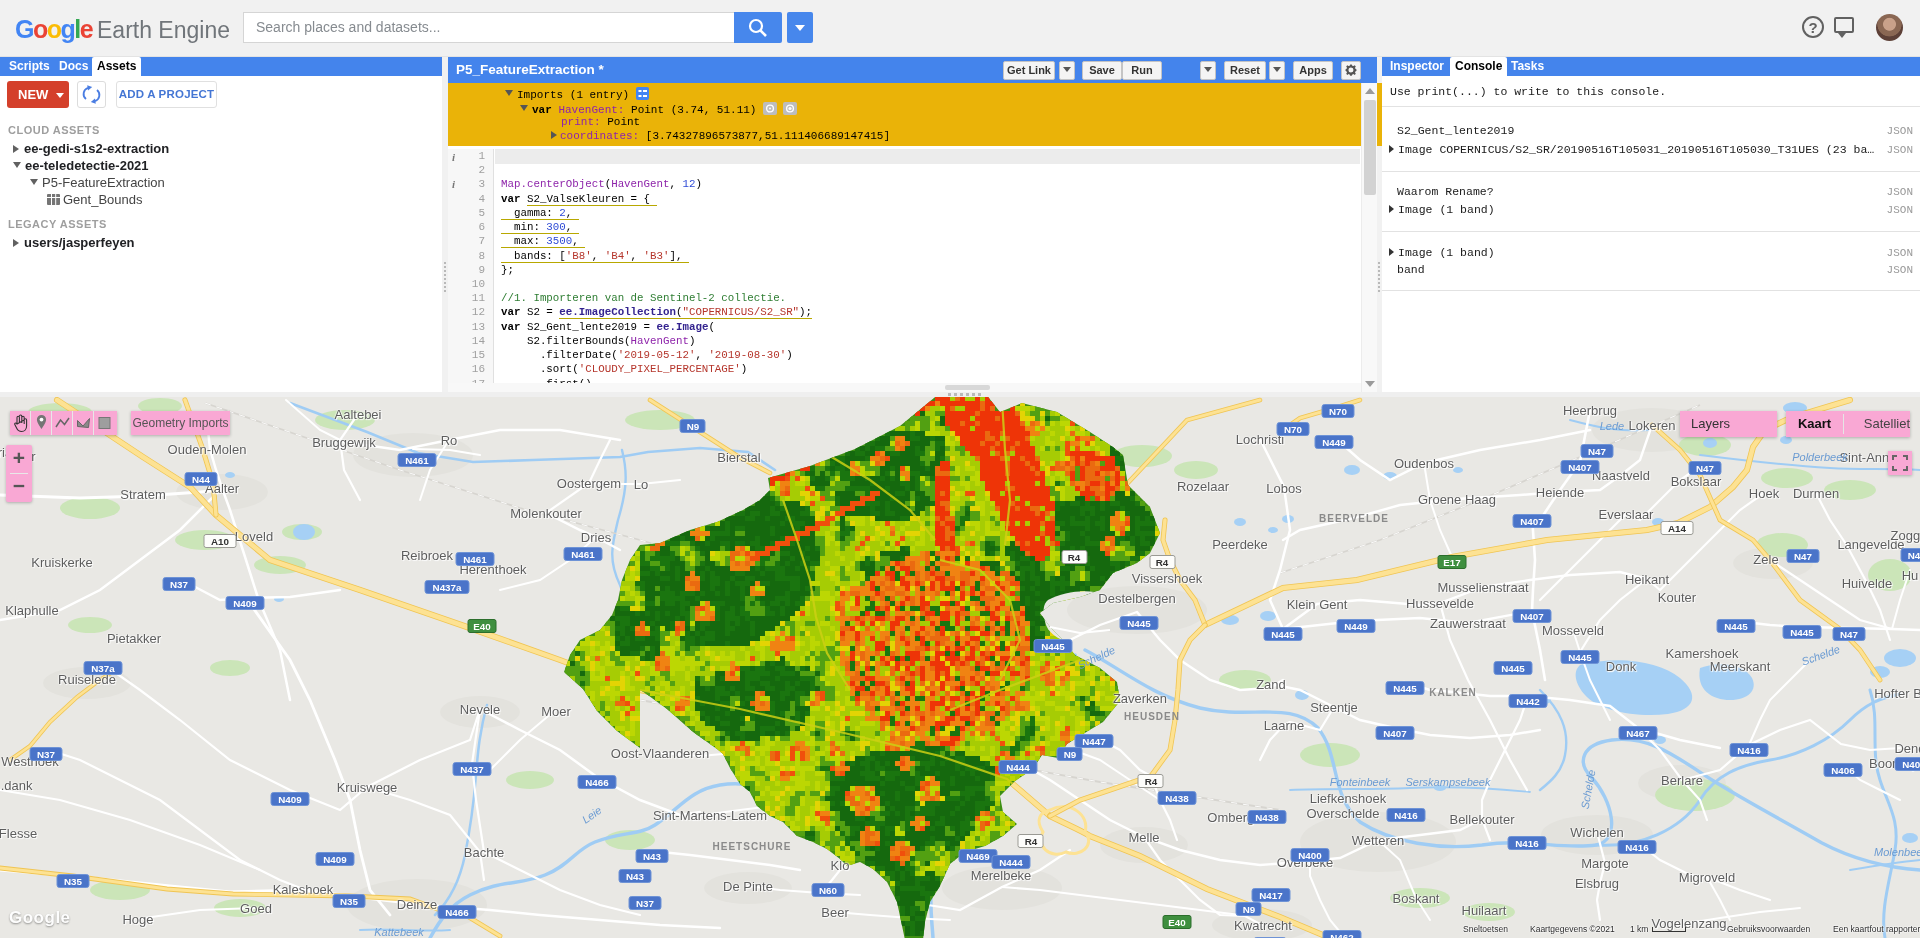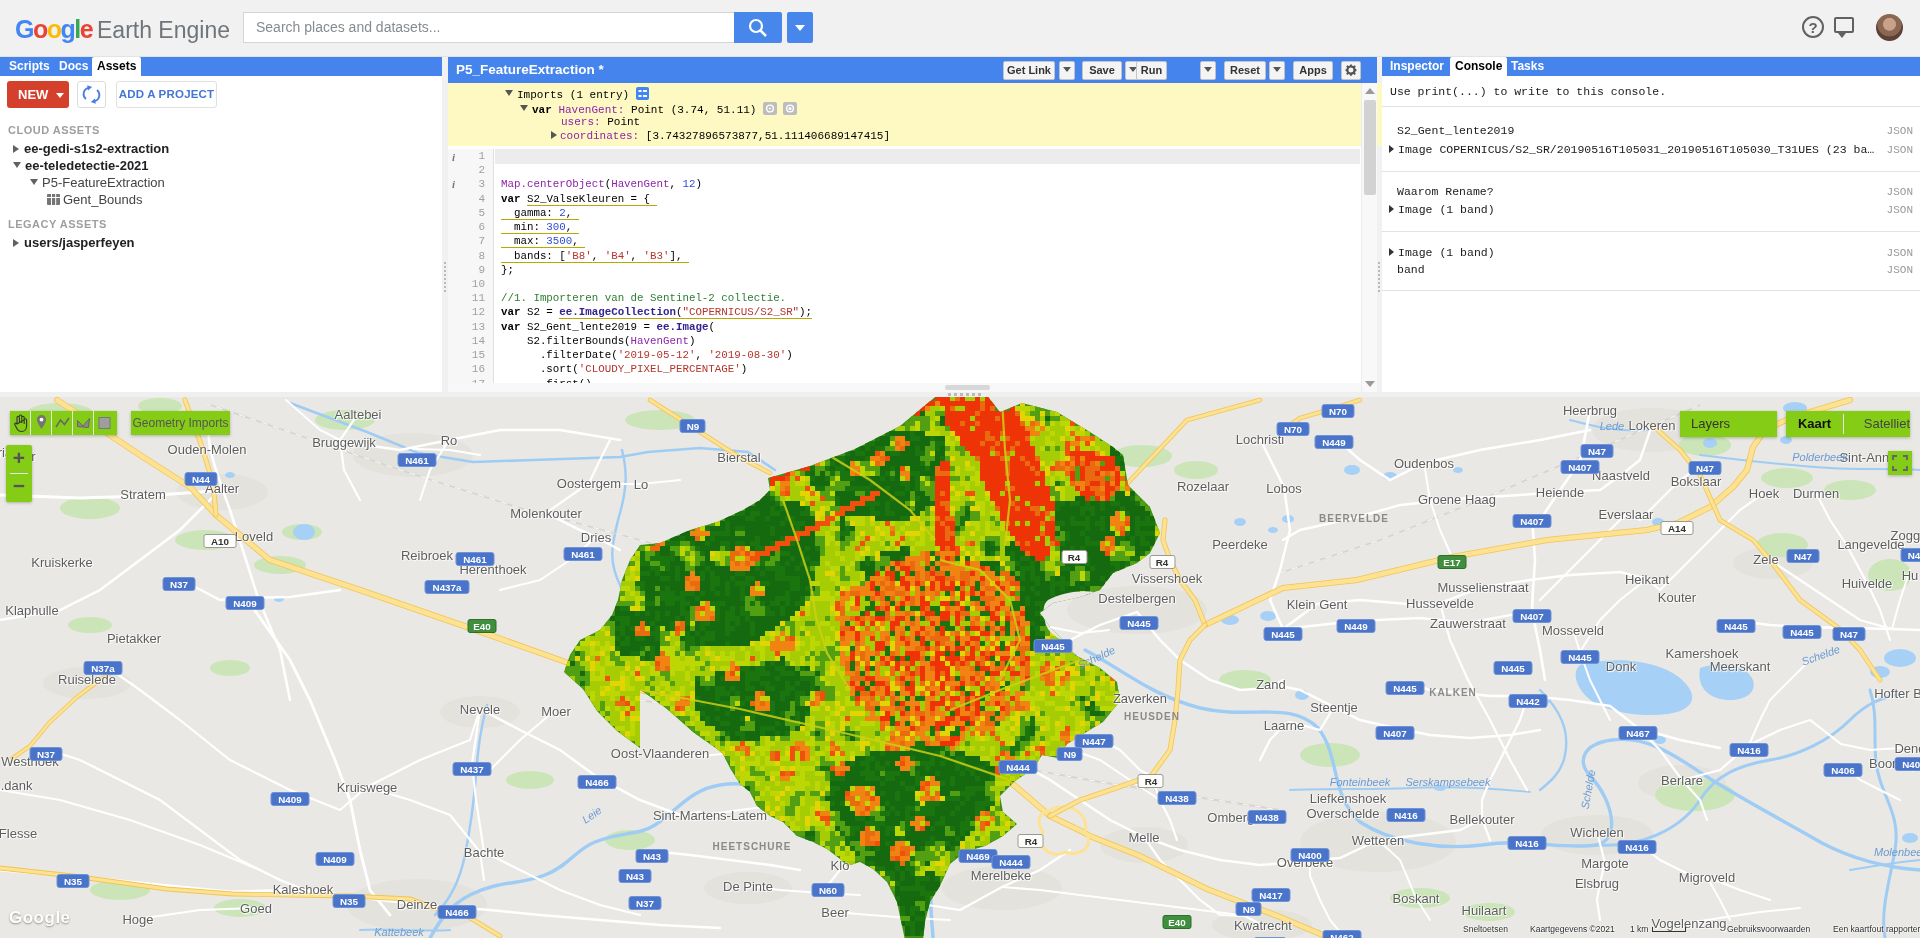--- a/index.html
+++ b/index.html
@@ -28,21 +28,21 @@
 #addbtn{left:116px;top:81px;width:101px;height:27px;background:#fff;border:1px solid #e0e0e0;border-radius:3px;color:#4476d4;font-size:11.5px;font-weight:bold;text-align:center;line-height:25px;letter-spacing:.2px}
 .treehead{position:absolute;left:8px;font-size:11px;font-weight:bold;color:#9e9e9e;letter-spacing:.5px}
 .treeitem{position:absolute;font-size:13px;color:#202124;white-space:pre}
 .tri-r{display:inline-block;width:0;height:0;border-top:4px solid transparent;border-bottom:4px solid transparent;border-left:6px solid #616161;margin-right:5px}
 .tri-d{display:inline-block;width:0;height:0;border-left:4px solid transparent;border-right:4px solid transparent;border-top:6px solid #616161;margin-right:4px;vertical-align:2px}
 
 #codehdr{left:448px;top:57px;width:929px;height:26px;background:#4484ec;color:#fff}
 #codetitle{position:absolute;left:8px;top:5px;font-size:13.5px;font-weight:bold}
 .cbtn{position:absolute;top:4px;height:19px;background:#f4f4f4;border:1px solid #c4c4c4;border-radius:2px;color:#333;font-size:11px;font-weight:bold;text-align:center;line-height:17px}
 .mono{font-family:"Liberation Mono",monospace}
-#imports{left:448px;top:83px;width:1044px;height:63px;background:#fef9c3;font-size:11px}
+#imports{left:448px;top:83px;width:1044px;height:63px;background:#eab308;font-size:11px}
 .irow{position:absolute;white-space:pre;color:#000}
 .purp{color:#8e24aa}
 #gutter{left:448px;top:149px;width:46px;height:243px;background:#f7f7f7;border-right:1px solid #e0e0e0}
 .lnum{position:absolute;right:8px;color:#a0a0a0;font-size:11px;font-family:"Liberation Mono",monospace;width:30px;text-align:right}
 .iico{position:absolute;left:4px;color:#777;font-size:11px;font-family:"Liberation Serif",serif;font-style:italic;font-weight:bold}
 #code{left:495px;top:149px;width:865px;height:243px;background:#fff;font-size:10.8px;overflow:hidden}
 .cl{position:absolute;left:6px;white-space:pre;color:#000;font-family:"Liberation Mono",monospace}
 .k{font-weight:bold}
 .eek{color:#33238f;font-weight:bold}
 .pp{color:#8e24aa}
@@ -59,21 +59,21 @@
 #hscroll{left:448px;top:383px;width:913px;height:9px;background:#f8f8f8}
 #hthumb{position:absolute;left:497px;top:2px;width:45px;height:5px;background:#d8d8d8;border-radius:2px}
 
 .conline{position:absolute;font-family:"Liberation Mono",monospace;color:#1a1a1a;white-space:pre}
 .json{position:absolute;right:7px;color:#999;font-size:11px;font-family:"Liberation Mono",monospace}
 .chr{position:absolute;left:1382px;width:538px;height:1px;background:#e2e2e2}
 .ctri{display:inline-block;width:0;height:0;border-top:4px solid transparent;border-bottom:4px solid transparent;border-left:5px solid #333;margin-right:4px}
 
 #split{left:0;top:392px;width:1920px;height:5px;background:#efefef}
 
-.mbox{position:absolute;background:#84cc16;box-shadow:0 1px 3px rgba(0,0,0,.25)}
+.mbox{position:absolute;background:#f9a8d4;box-shadow:0 1px 3px rgba(0,0,0,.25)}
 .gtool{position:absolute;top:0;width:21px;height:24px;border-right:1px solid #e8e8e8}
 #zoomctl{left:6px;top:445px;width:26px;height:57px;border-radius:2px;color:#555;font-size:21px;font-weight:bold;text-align:center}
 .attr{position:absolute;white-space:nowrap;font-size:8.5px;color:#2b2b2b;text-shadow:0 0 2px #fff,0 0 2px #fff,0 0 2px #fff}
 #gwm{left:9px;top:908px;font-size:17px;font-weight:bold;color:#fff;letter-spacing:.5px;text-shadow:0 1px 2px rgba(60,60,60,.55);opacity:.95}
 </style>
 </head><body>
 <div id="hdr" class="abs"></div>
 <div id="logo" class="abs"><span class="b">G</span><span class="r">o</span><span class="y">o</span><span class="b">g</span><span class="g">l</span><span class="r">e</span></div>
 <div id="ee" class="abs">Earth Engine</div>
 <div id="search" class="abs">Search places and datasets...</div>
@@ -119,21 +119,21 @@
   </div>
 <div class="gut abs" style="left:1376px">
     <div class="gdots" style="top:205px"></div>
   </div>
 <div id="codehdr" class="abs">
     <div id="codetitle">P5_FeatureExtraction *</div>
 <div class="cbtn" style="left:555px;width:52px">Get Link</div>
     <div class="cbtn" style="left:611px;width:16px"><span style="display:inline-block;width:0;height:0;border-left:4px solid transparent;border-right:4px solid transparent;border-top:5px solid #555;vertical-align:2px"></span></div>
 <div class="cbtn" style="left:634px;width:40px">Save</div>
     <div class="cbtn" style="left:677px;width:16px"><span style="display:inline-block;width:0;height:0;border-left:4px solid transparent;border-right:4px solid transparent;border-top:5px solid #555;vertical-align:2px"></span></div>
-<div class="cbtn" style="left:688px;width:31px">Run</div>
+<div class="cbtn" style="left:674px;width:40px">Run</div>
     <div class="cbtn" style="left:752px;width:16px"><span style="display:inline-block;width:0;height:0;border-left:4px solid transparent;border-right:4px solid transparent;border-top:5px solid #555;vertical-align:2px"></span></div>
 <div class="cbtn" style="left:776px;width:42px">Reset</div>
     <div class="cbtn" style="left:821px;width:16px"><span style="display:inline-block;width:0;height:0;border-left:4px solid transparent;border-right:4px solid transparent;border-top:5px solid #555;vertical-align:2px"></span></div>
 <div class="cbtn" style="left:845px;width:40px">Apps</div>
 <div class="cbtn" style="left:893px;width:20px"><svg width="14" height="14" viewBox="0 0 14 14" style="margin-top:1px">
         <path fill="#555" d="M7 4.5A2.5 2.5 0 1 0 7 9.5 2.5 2.5 0 0 0 7 4.5zm5.5 3.3-1.3.9c0 .3-.1.5-.2.8l.8 1.3-1.1 1.1-1.3-.8c-.2.1-.5.2-.8.2l-.9 1.4H6.3l-.9-1.4c-.3 0-.5-.1-.8-.2l-1.3.8-1.1-1.1.8-1.3c-.1-.2-.2-.5-.2-.8l-1.3-.9V6.4l1.3-.9c0-.3.1-.5.2-.8l-.8-1.3 1.1-1.1 1.3.8c.2-.1.5-.2.8-.2l.9-1.4h1.4l.9 1.4c.3 0 .5.1.8.2l1.3-.8 1.1 1.1-.8 1.3c.1.2.2.5.2.8l1.3.9z"></path>
         <circle cx="7" cy="7" r="2" fill="#f5f5f5"></circle>
       </svg></div>
 </div>
 <div id="imports" class="abs mono">
@@ -145,21 +145,21 @@
         <rect x="7" y="8" width="4" height="2" fill="#fff"></rect>
       </svg></div>
 <div class="irow" style="left:72px;top:19px"><span class="tri-d" style="border-top-color:#555"></span><span class="k">var</span> <span class="purp">HavenGent:</span> Point (3.74, 51.11) <svg width="34" height="13" style="vertical-align:-2px">
         <rect x="0" y="0" width="14" height="13" rx="2" fill="#bdbdbd"></rect>
         <circle cx="7" cy="6.5" r="3.4" fill="none" stroke="#fff" stroke-width="1.4"></circle>
         <circle cx="7" cy="6.5" r="1" fill="#fff"></circle>
         <rect x="20" y="0" width="14" height="13" rx="2" fill="#bdbdbd"></rect>
         <circle cx="27" cy="6.5" r="3.4" fill="none" stroke="#fff" stroke-width="1.4"></circle>
         <circle cx="27" cy="6.5" r="1.6" fill="#fff"></circle>
       </svg></div>
-<div class="irow" style="left:113px;top:33px"><span class="purp">users:</span> Point</div>
+<div class="irow" style="left:113px;top:33px"><span class="purp">print:</span> Point</div>
 <div class="irow" style="left:103px;top:47px"><span class="tri-r" style="border-left-color:#555;margin-right:3px"></span><span class="purp">coordinates:</span> [3.74327896573877,51.111406689147415]</div>
 </div>
 <div id="gutter" class="abs">
 <div class="lnum" style="top:1.0px">1</div>
 <div class="lnum" style="top:15.2px">2</div>
 <div class="lnum" style="top:29.4px">3</div>
 <div class="lnum" style="top:43.7px">4</div>
 <div class="lnum" style="top:57.9px">5</div>
 <div class="lnum" style="top:72.1px">6</div>
 <div class="lnum" style="top:86.3px">7</div>

